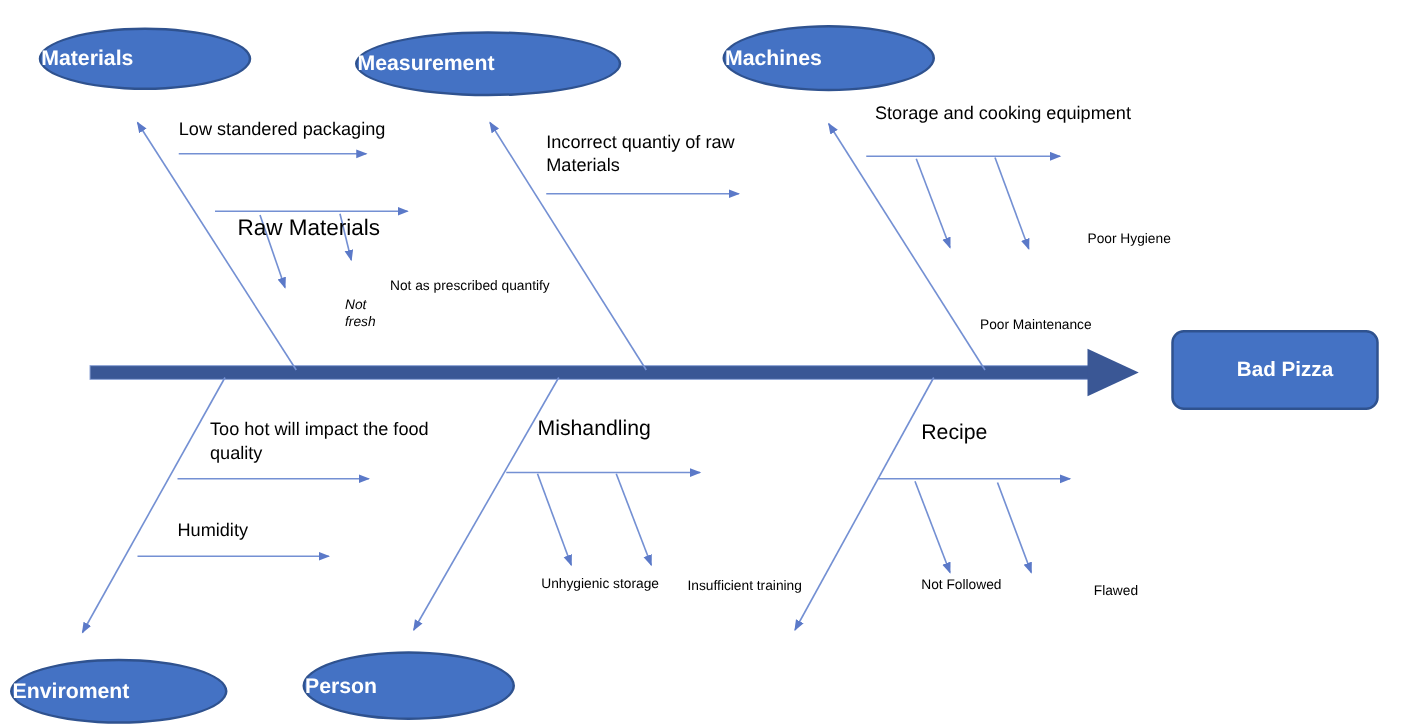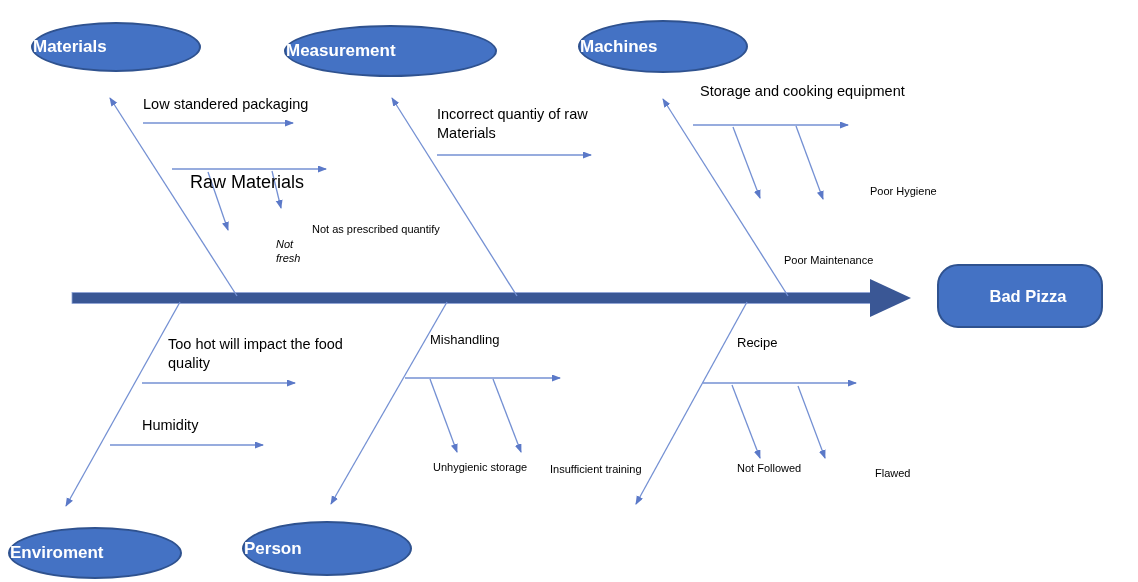--- a/index.html
+++ b/index.html
@@ -21,34 +21,34 @@
     border:2px solid var(--node-border);
     border-radius:50%;
     display:flex; align-items:center; justify-content:flex-start;
     color:var(--node-text); font-weight:600; font-size:17px;
     z-index:3;
   }
   .effect{
     position:absolute; box-sizing:border-box;
     background:var(--node-fill);
     border:2px solid var(--node-border);
-    border-radius:21px;
+    border-radius:10px;
     display:flex; align-items:center; justify-content:center;
     color:var(--node-text); font-weight:600; font-size:16.5px;
     z-index:3;
     padding-left:16px;
   }
   .lbl{
     position:absolute; color:var(--label-text);
     line-height:1.3; white-space:nowrap; z-index:2;
   }
   .wrap{white-space:normal;}
   .fs11{font-size:11px;padding-left:40px;}
   .fs14{font-size:14.5px;}
-  .fs16{font-size:13px;}
+  .fs16{font-size:17px;}
   .fs18{font-size:18px;}
   svg .bone, svg .branch, svg .twig{
     stroke:var(--branch); stroke-width:1.3; fill:none;
   }
   svg .spine-bar{fill:var(--spine); stroke:#8fa5d8; stroke-width:0.8;}
   svg .spine-head{fill:var(--spine);}
   svg marker path{fill:var(--arrowhead);}
 </style>
 </head>
 <body>

